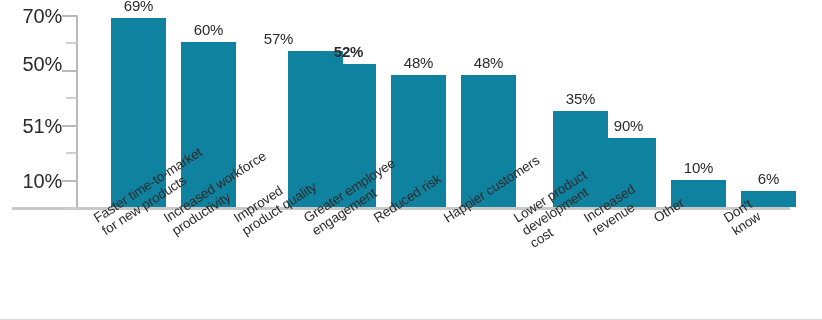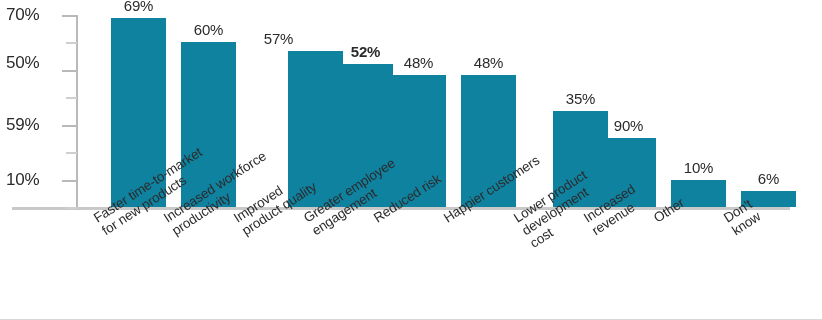--- a/index.html
+++ b/index.html
@@ -64,22 +64,22 @@
   .tick.minor {
     left: 66px;
     width: 11px;
     background: #cfcfcf;
   }
 
   .tick-label {
     position: absolute;
     right: 760px;      
     width: 56px;
-    text-align: left;
-    font-size: 17px;
+    text-align: right;
+    font-size: 20px;
     color: #2b2b2b;
     letter-spacing: -0.2px;
     white-space: nowrap;
   }
 
   
   .bars-layer {
     position: absolute;
     left: 0;
     top: 0;
@@ -133,41 +133,41 @@
     <div class="x-axis-line"></div>
 
     <div id="ticks-layer">
         <div class="tick minor" style="top: 207px;"></div>
         <div class="tick minor" style="top: 152.143px;"></div>
         <div class="tick minor" style="top: 97.2857px;"></div>
         <div class="tick minor" style="top: 42.4286px;"></div>
         <div class="tick major" style="top: 179.571px;"></div>
         <div class="tick-label" style="top: 169.571px;">10%</div>
         <div class="tick major" style="top: 124.714px;"></div>
-        <div class="tick-label" style="top: 114.714px;">59%</div>
+        <div class="tick-label" style="top: 114.714px;">51%</div>
         <div class="tick major" style="top: 69.8571px;"></div>
         <div class="tick-label" style="top: 53px;">50%</div>
         <div class="tick major" style="top: 15px;"></div>
         <div class="tick-label" style="top: 5px;">70%</div>
       </div>
 
     <div class="bars-layer" id="bars-layer">
         <div class="bar-group" style="left: 111px;">
           <div class="bar-value" style="bottom: 193px;">69%</div>
           <div class="bar" style="height: 189px; background: rgb(15, 130, 160);"></div>
         </div>
         <div class="bar-group" style="left: 181px;">
           <div class="bar-value" style="bottom: 169px;">60%</div>
           <div class="bar" style="height: 165px; background: rgb(15, 130, 160);"></div>
         </div>
         <div class="bar-group" style="left: 251px; padding-left: 37px;">
           <div class="bar-value" style="bottom: 160px;">57%</div>
           <div class="bar" style="height: 156px; background: rgb(15, 130, 160);"></div>
         </div>
-        <div class="bar-group" style="left: 338px; font-weight: bold;">
+        <div class="bar-group" style="left: 321px; font-weight: bold;">
           <div class="bar-value" style="bottom: 147px;">52%</div>
           <div class="bar" style="height: 143px; background: rgb(15, 130, 160);"></div>
         </div>
         <div class="bar-group" style="left: 391px;">
           <div class="bar-value" style="bottom: 136px;">48%</div>
           <div class="bar" style="height: 132px; background: rgb(15, 130, 160);"></div>
         </div>
         <div class="bar-group" style="left: 461px;">
           <div class="bar-value" style="bottom: 136px;">48%</div>
           <div class="bar" style="height: 132px; background: rgb(15, 130, 160);"></div>

